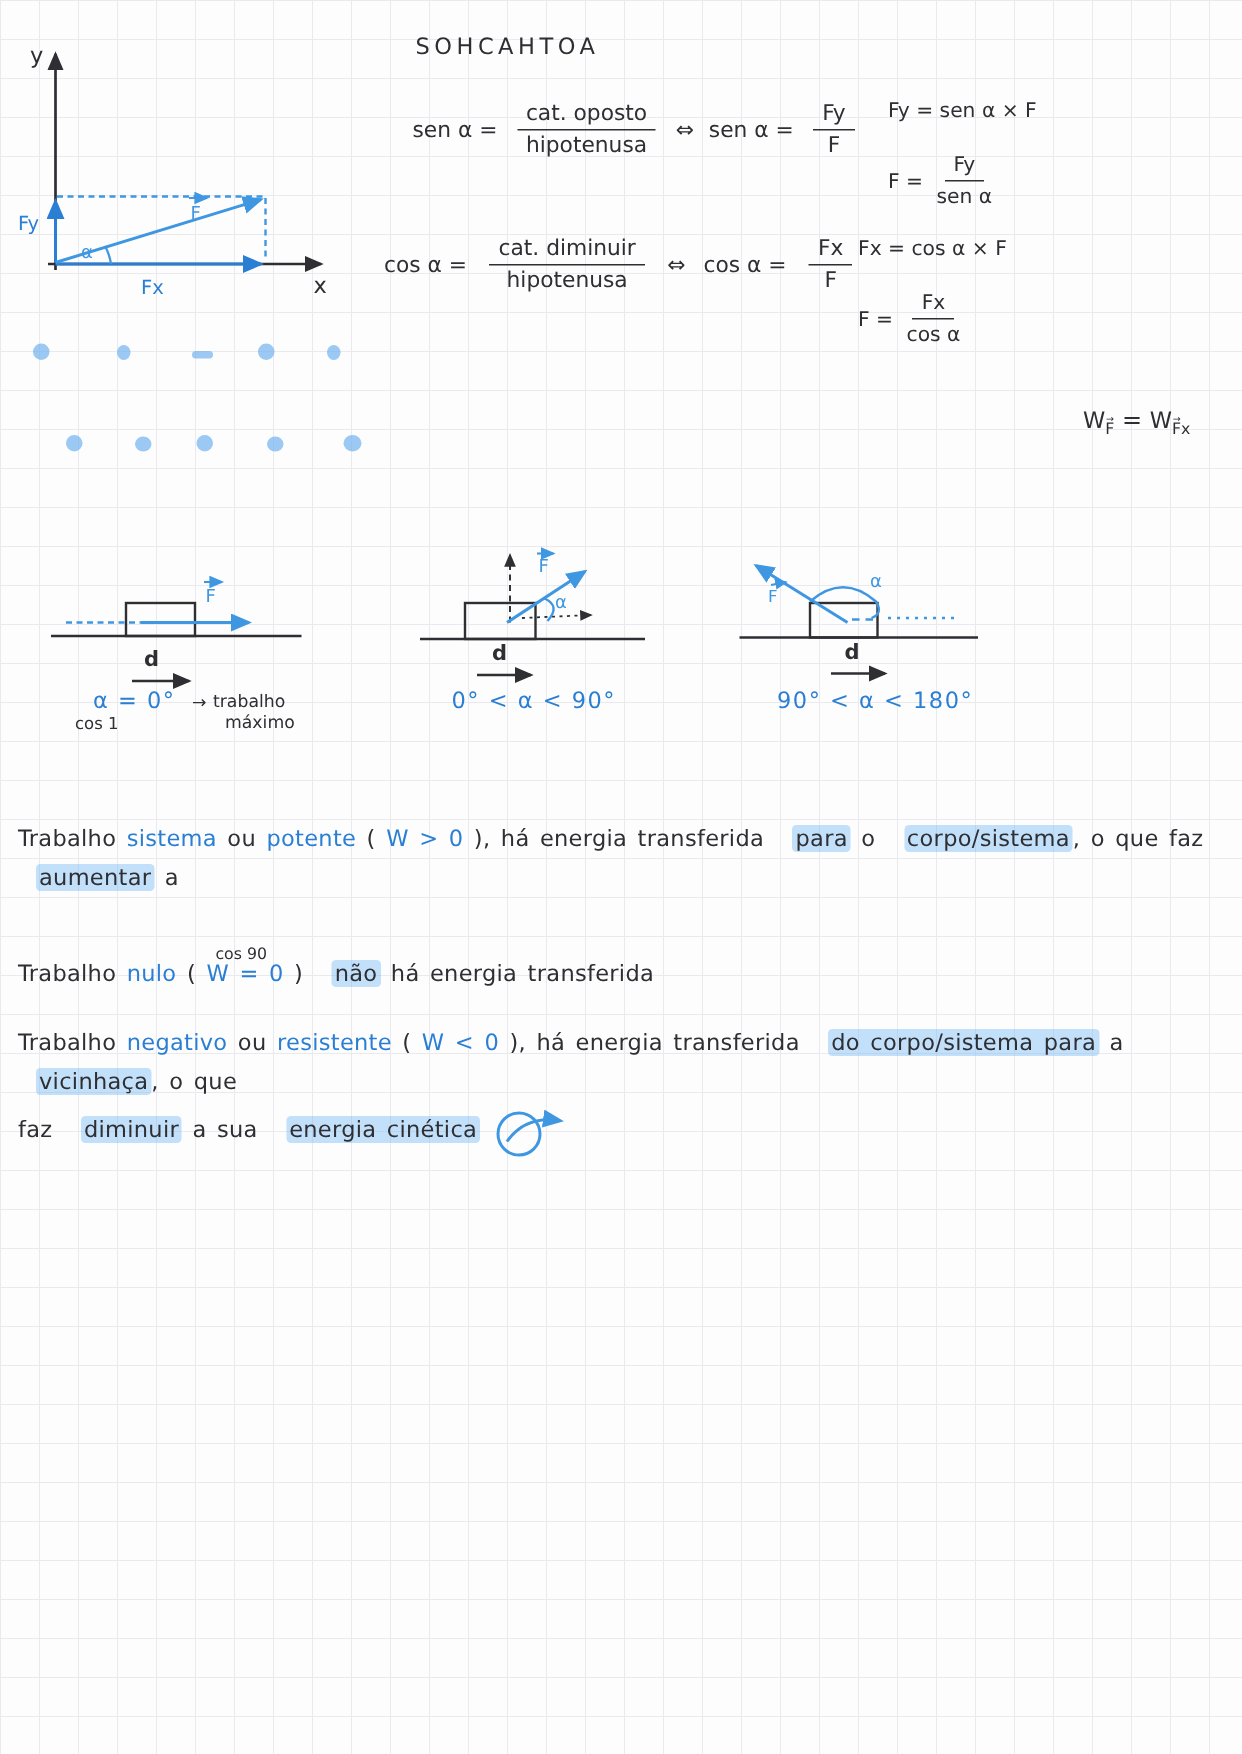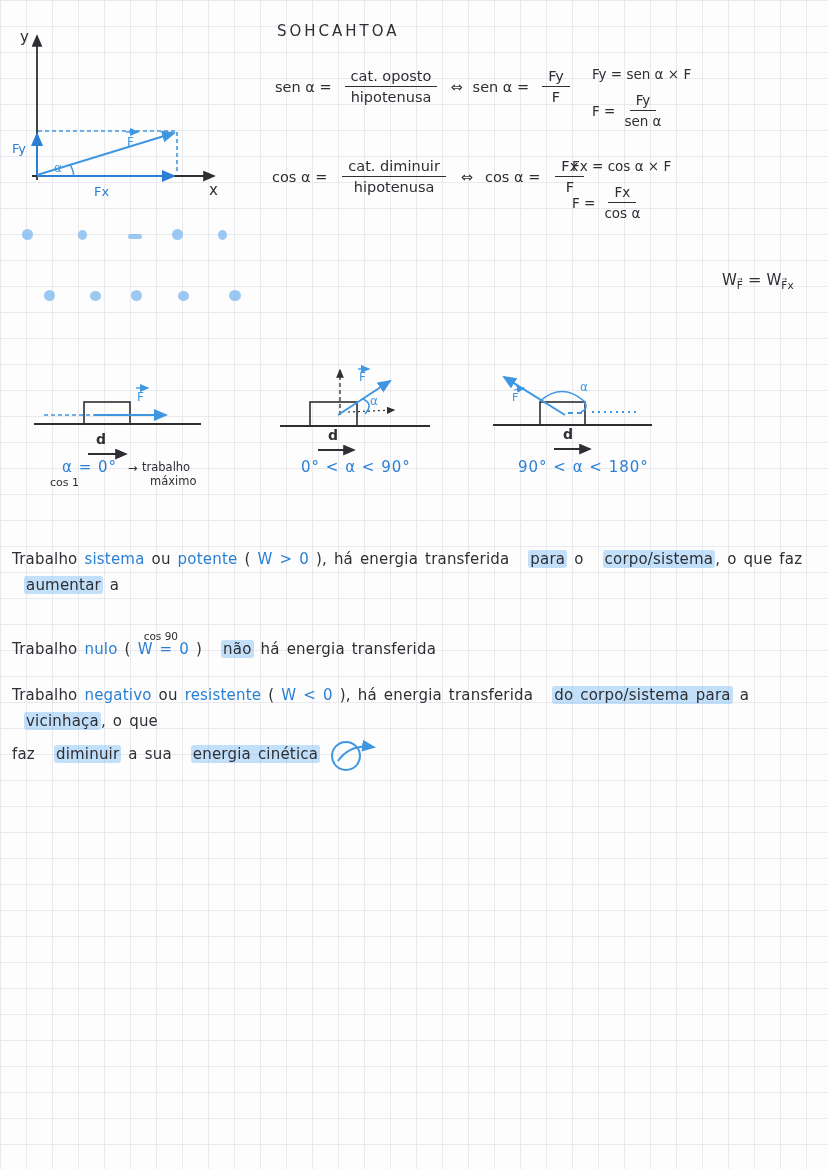--- a/index.html
+++ b/index.html
@@ -15,21 +15,21 @@
     color:#2e2e33;
     overflow:hidden;
   }
   .abs{position:absolute;}
   .blue{color:#2a7fd4;}
   .hl{background:rgba(122,188,243,.45);border-radius:3px;padding:0 2px;margin-left:12px;}
   .hand{font-size:15px;letter-spacing:.2px;word-spacing:2px;line-height:26px;}
   .heading-script{font-size:21px;color:#2a7fd4;letter-spacing:.5px;}
   .caps{font-size:15px;letter-spacing:3px;}
   .formula-row{display:flex;align-items:center;gap:10px;font-size:14.5px;white-space:nowrap;}
-  .formula-col{display:flex;flex-direction:column;gap:10px;font-size:13.5px;}
+  .formula-col{display:flex;flex-direction:column;gap:20px;font-size:13.5px;}
   .frac{display:inline-flex;flex-direction:column;align-items:center;vertical-align:middle;margin:0 3px;}
   .frac .num{border-bottom:1.6px solid currentColor;padding:0 6px 2px;}
   .frac .den{padding-top:2px;}
   .vec{position:relative;display:inline-block;}
   .vec::after{content:"\2192";position:absolute;top:-.62em;left:.08em;font-size:.6em;}
   .wsub{font-size:10.5px;vertical-align:-4px;}
   .wbase{font-size:15px;}
   .dot{position:absolute;background:rgba(112,178,238,.7);border-radius:50%;}
   .dash-dot{position:absolute;background:rgba(112,178,238,.7);border-radius:3px;}
   .anno-wrap{position:relative;display:inline-block;}
@@ -98,21 +98,21 @@
     <span>Fy = sen α × F</span>
     <span style="display:inline-flex;align-items:center;gap:6px;">
       <span>F =</span>
       <span class="frac">
         <span class="num">Fy</span>
         <span class="den">sen α</span>
       </span>
     </span>
   </div>
 
-  <div class="abs formula-row" style="left:272px;top:158px;gap:12px;">
+  <div class="abs formula-row" style="left:256px;top:158px;gap:12px;">
     <span>cos α =</span>
     <span class="frac">
       <span class="num">cat. diminuir</span>
       <span class="den">hipotenusa</span>
     </span>
     <span>⇔</span>
     <span>cos α =</span>
     <span class="frac">
       <span class="num">Fx</span>
       <span class="den">F</span>

